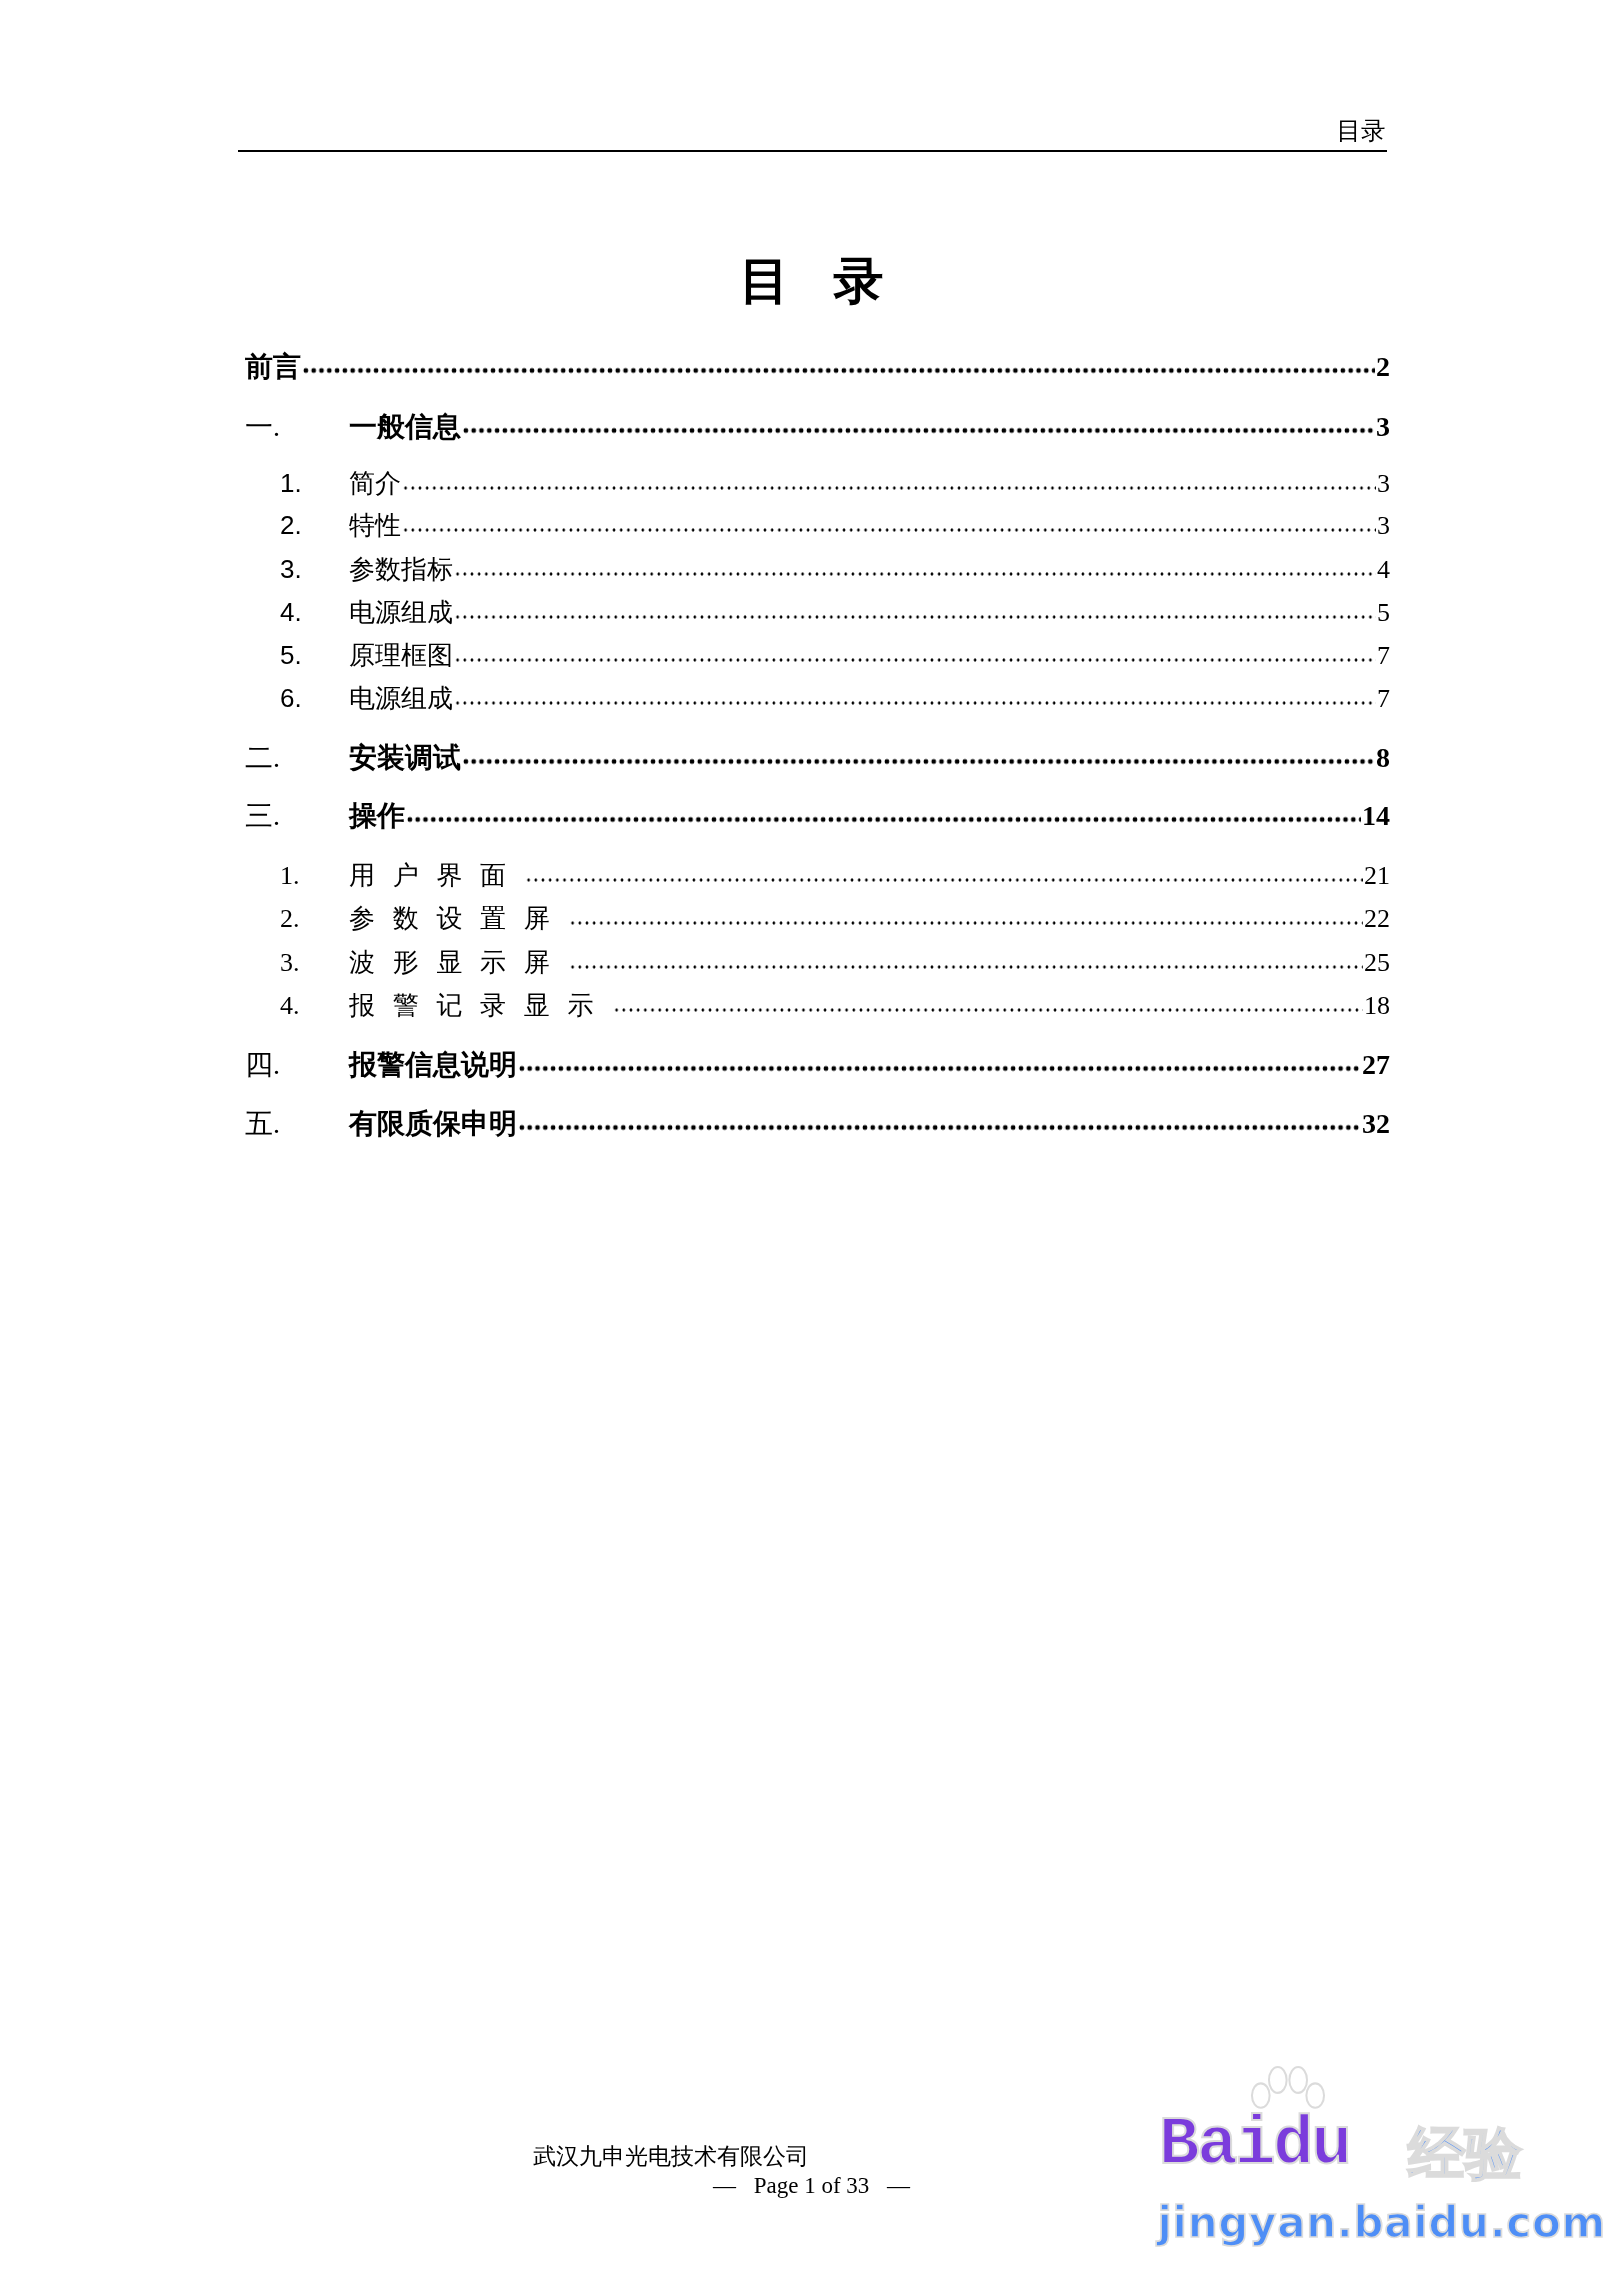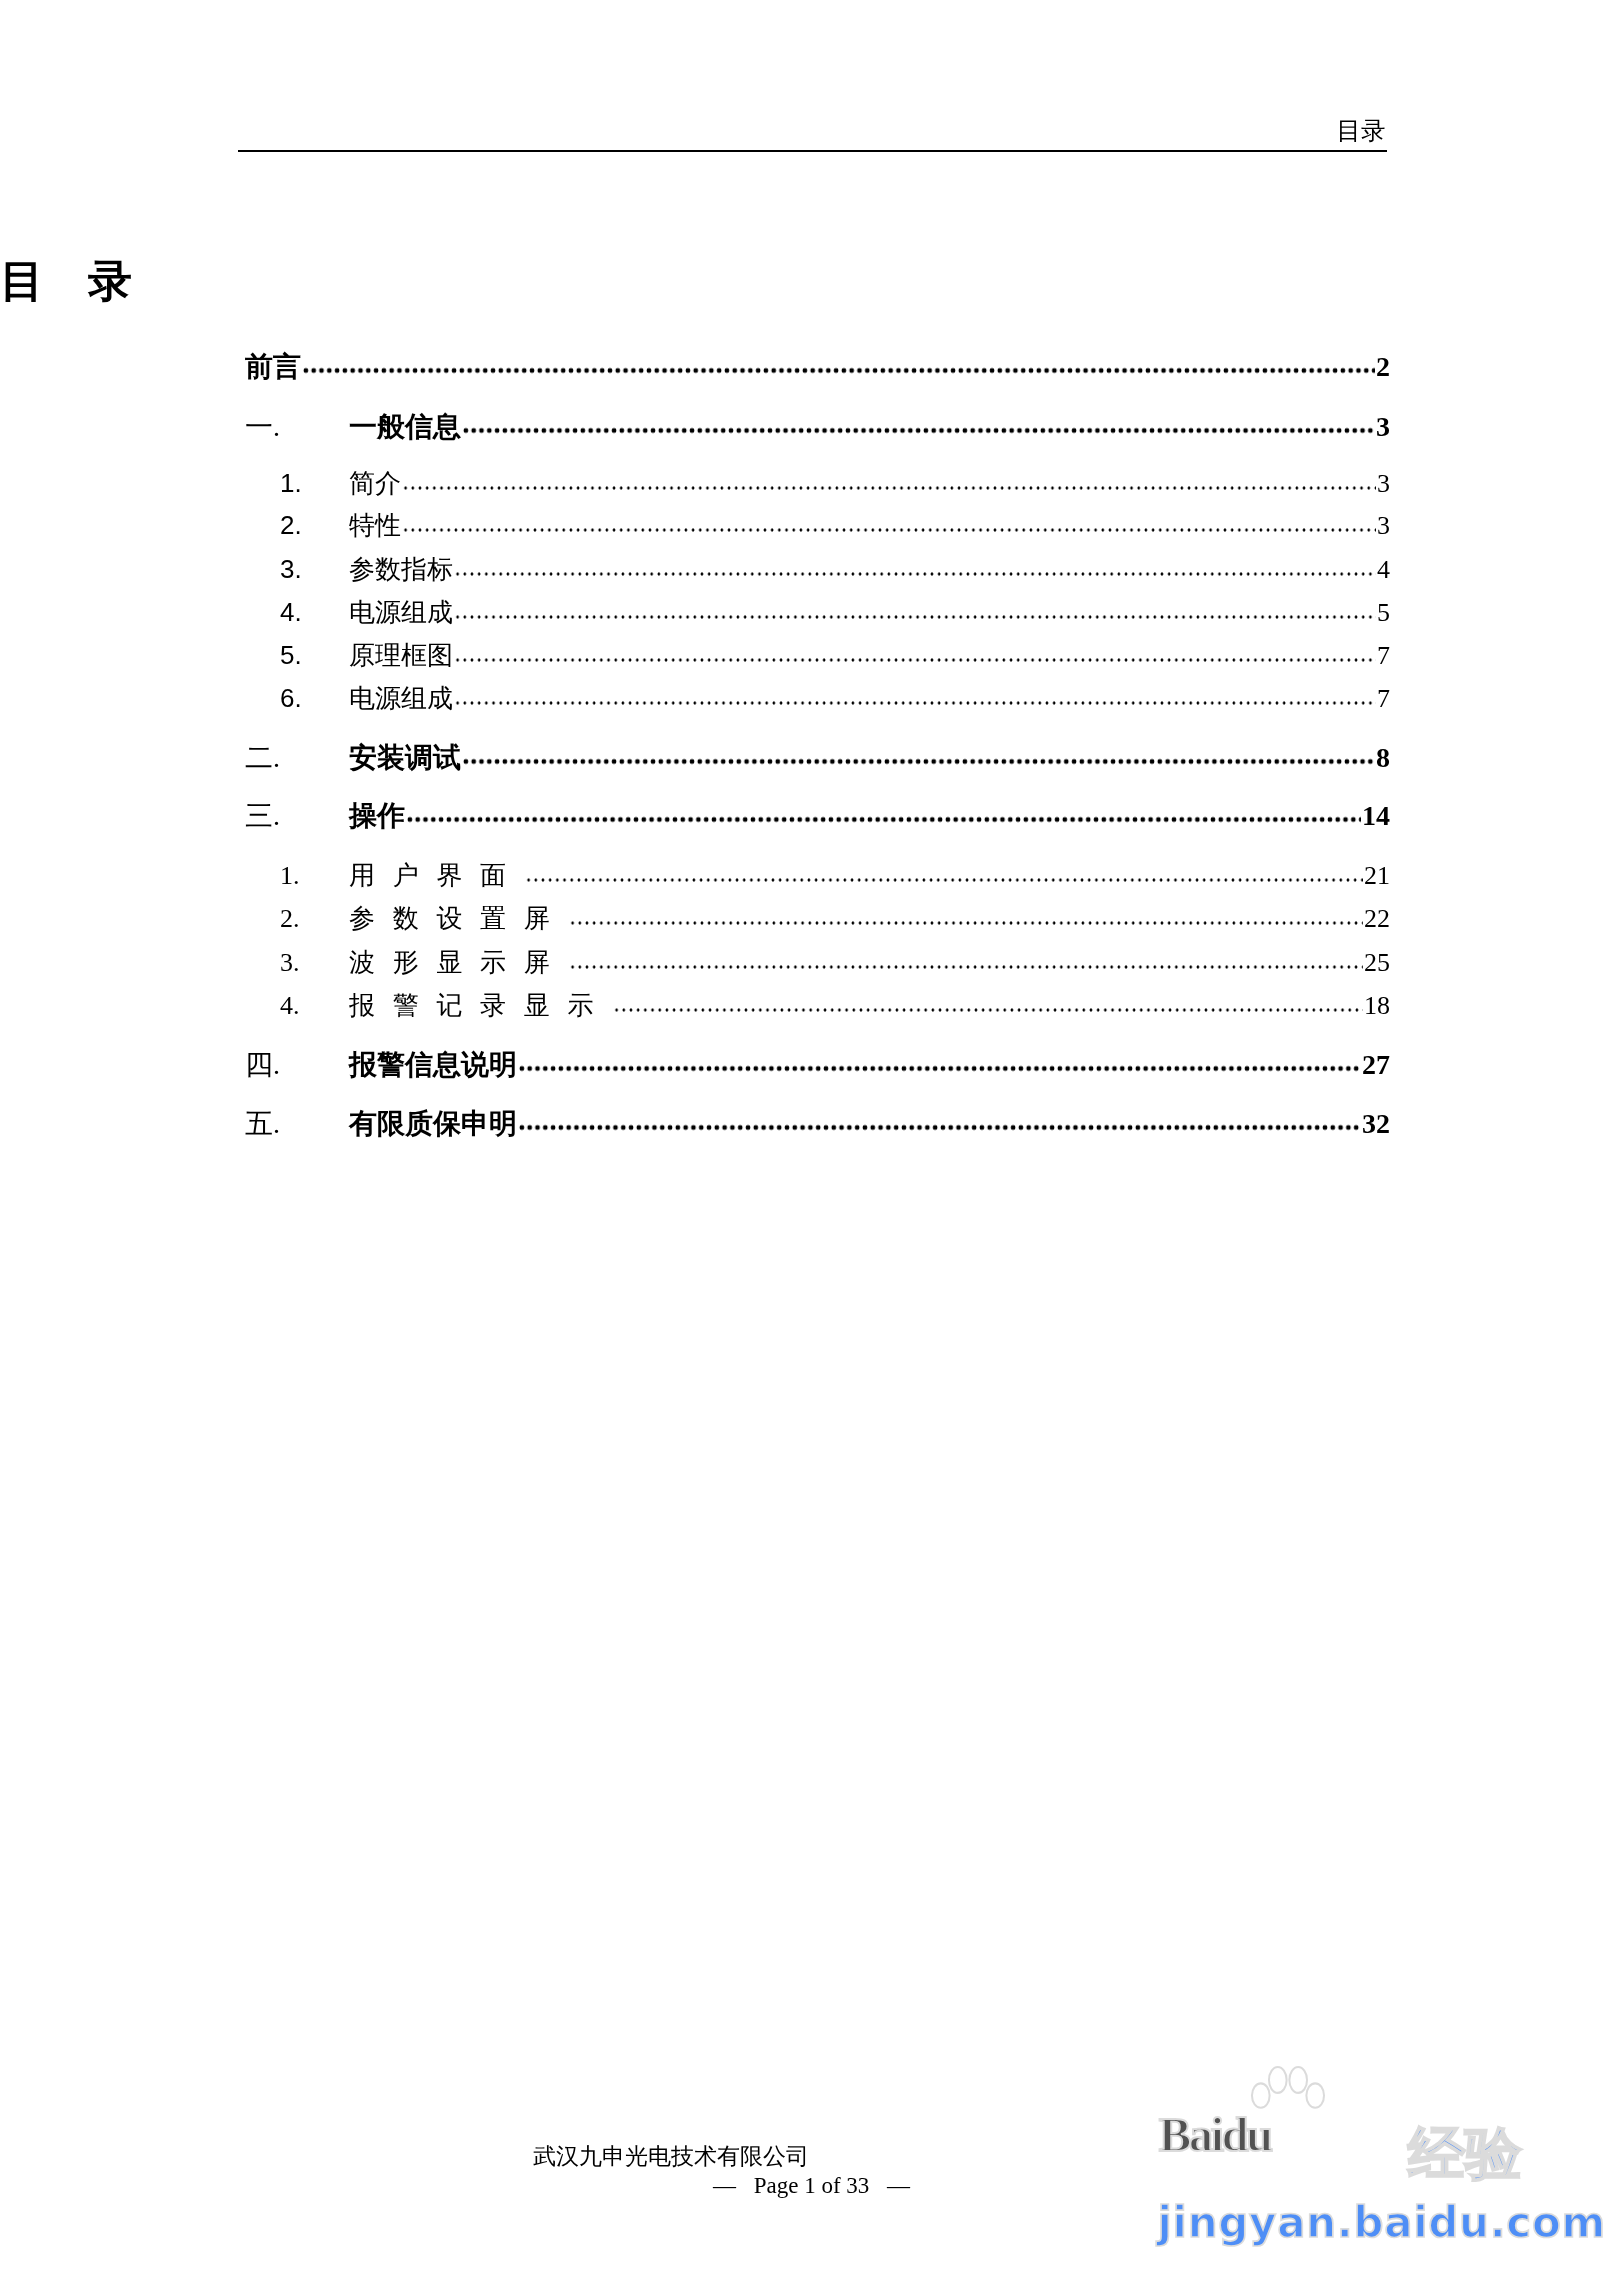--- a/index.html
+++ b/index.html
@@ -4,22 +4,22 @@
 <style>
   html, body { margin:0; padding:0; background:#ffffff; }
   body { width:1623px; height:2295px; position:relative; overflow:hidden;
          font-family:"Liberation Serif","DejaVu Serif",serif; color:#000; }
   .page { position:absolute; left:0; top:0; width:1623px; height:2295px; background:#fff; }
 
   .running-header { position:absolute; left:238px; top:112px; width:1149px; height:38px;
                     border-bottom:2.7px solid #000; }
   .running-header .hdr-text { position:absolute; right:1.4px; top:4.1px; font-size:24.5px; line-height:30px; }
 
-  .toc-title { position:absolute; left:0; width:1623px; top:254px; 
-               font-size:44px; font-weight:bold; letter-spacing:0; line-height:55px; }
+  .toc-title { position:absolute; left:0; width:1623px; top:254px; text-align:center;
+               font-size:50px; font-weight:bold; letter-spacing:0; line-height:55px; }
   .toc-title span { display:inline-block; }
   .toc-title .gap { width:44px; }
 
   .toc { position:absolute; left:245px; top:0; width:1145px; }
   .toc-row { position:absolute; left:0; width:1145px; display:flex; align-items:center; white-space:nowrap; }
   .toc-row.level1 { font-size:28px; font-weight:bold; height:38px; line-height:38px; }
   .toc-row.level2 { font-size:26px; font-weight:normal; height:35px; line-height:35px; }
 
   .toc-row .num { display:inline-block; flex:0 0 auto; }
   .toc-row.level1 .num { width:104px; font-weight:normal; }
@@ -35,22 +35,22 @@
                             background-size:7.2px 7.2px; background-repeat:repeat-x; background-position:0 70%; height:26px; transform:translateY(5.5px); }
   .toc-row .page-num { flex:0 0 auto; }
   .toc-row.level2 .page-num { font-family:"Liberation Serif","DejaVu Serif",serif; }
 
   .footer { position:absolute; left:0; width:1623px; text-align:center; }
   .footer .company { position:absolute; left:0; width:1342px; top:2142px; font-size:23px; line-height:30px; text-align:center; }
   .footer .pager { position:absolute; left:0; width:1623px; top:2171px; font-size:23px; line-height:30px; text-align:center; }
   .footer .pager .dash { display:inline-block; margin:0 17.7px; }
 
   .watermark { position:absolute; left:1152px; top:2051px; width:382px; height:204px; opacity:0.9; }
-  .watermark .wm-brand { position:absolute; left:6.8px; top:55px; font-family:Liberation Serif, serif; font-weight:bold;
-                         font-size:49px; color:#404040; -webkit-text-stroke:2px #d8d8d8; letter-spacing:-2.7px; }
+  .watermark .wm-brand { position:absolute; left:6.8px; top:55px; font-family:Liberation Mono, monospace; font-weight:bold;
+                         font-size:68px; color:#6d28d9; -webkit-text-stroke:2px #d8d8d8; letter-spacing:-2.7px; }
   .watermark .wm-cn { position:absolute; left:256px; top:65px; font-family:"DejaVu Sans",sans-serif; font-weight:bold;
                       font-size:57px; color:#3b82f6; -webkit-text-stroke:2px #d8d8d8; }
   .watermark .wm-url { position:absolute; left:5.5px; top:147px; font-family:"DejaVu Sans",sans-serif; font-weight:bold;
                        font-size:42px; color:#3b82f6; -webkit-text-stroke:1.7px #d8d8d8; letter-spacing:0.7px; }
   .watermark .paw { position:absolute; left:95px; top:13.6px; width:82px; height:68px; }
 </style>
 </head>
 <body>
 
 <div class="page">

